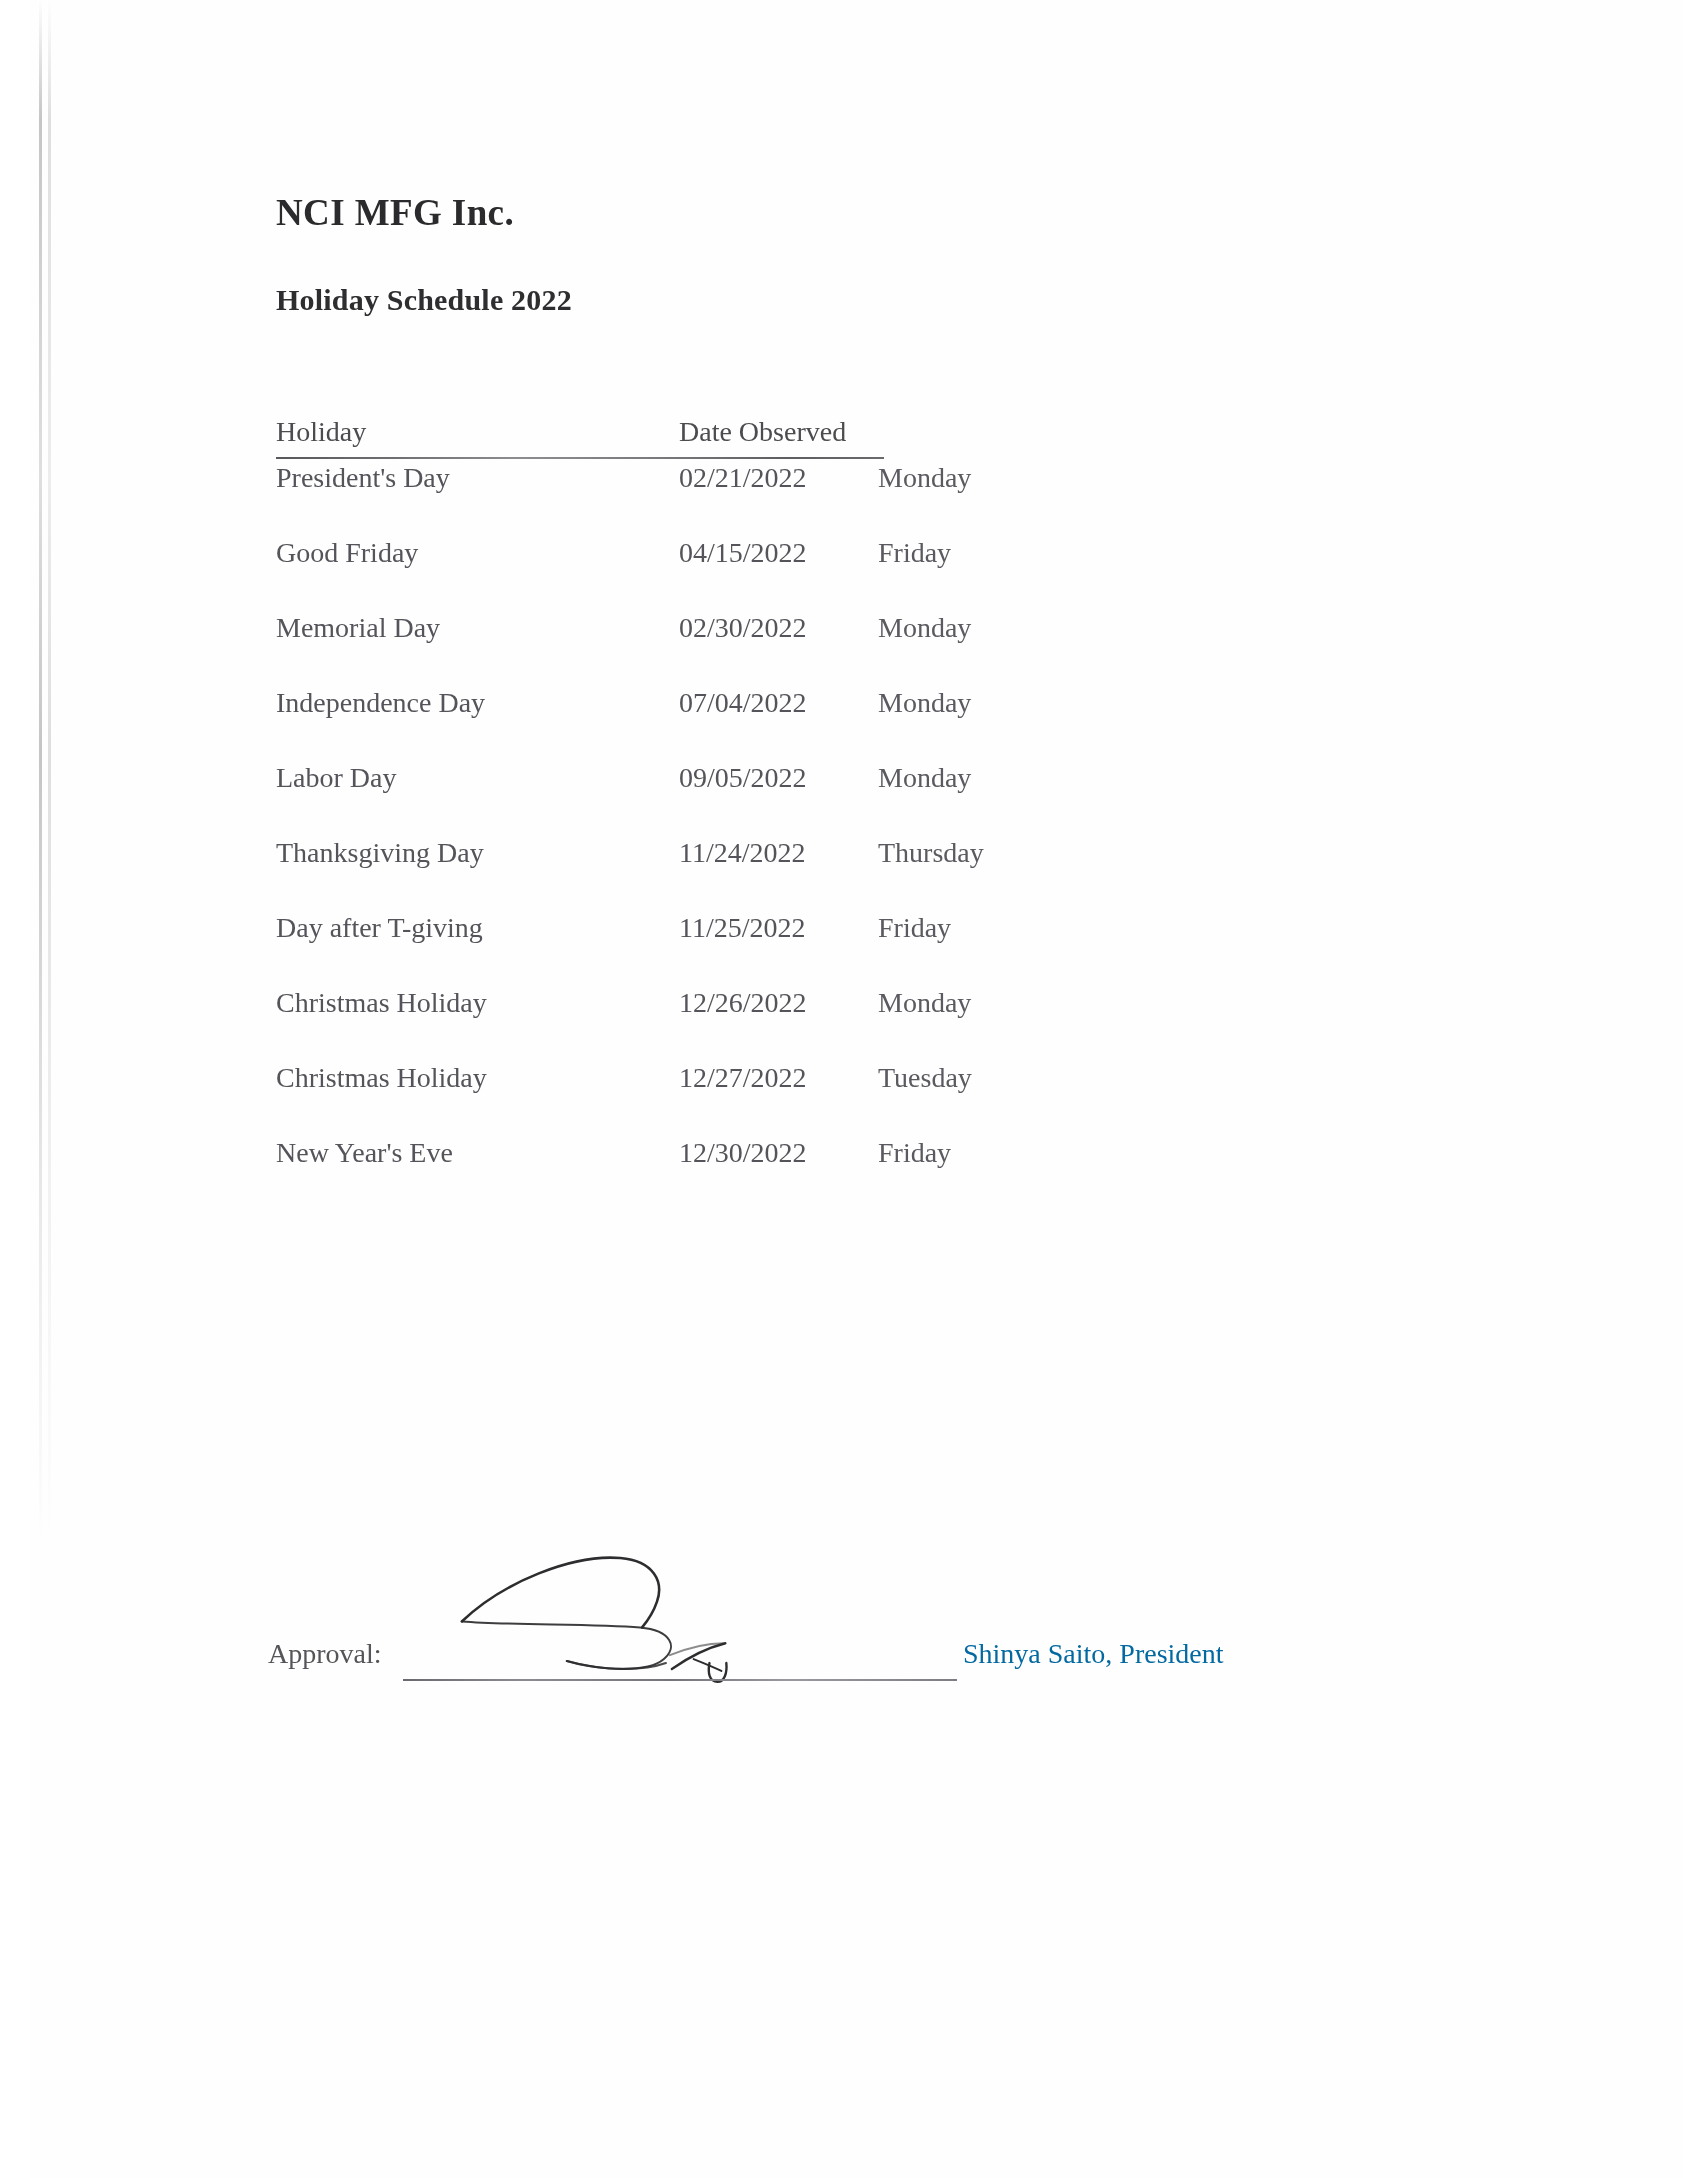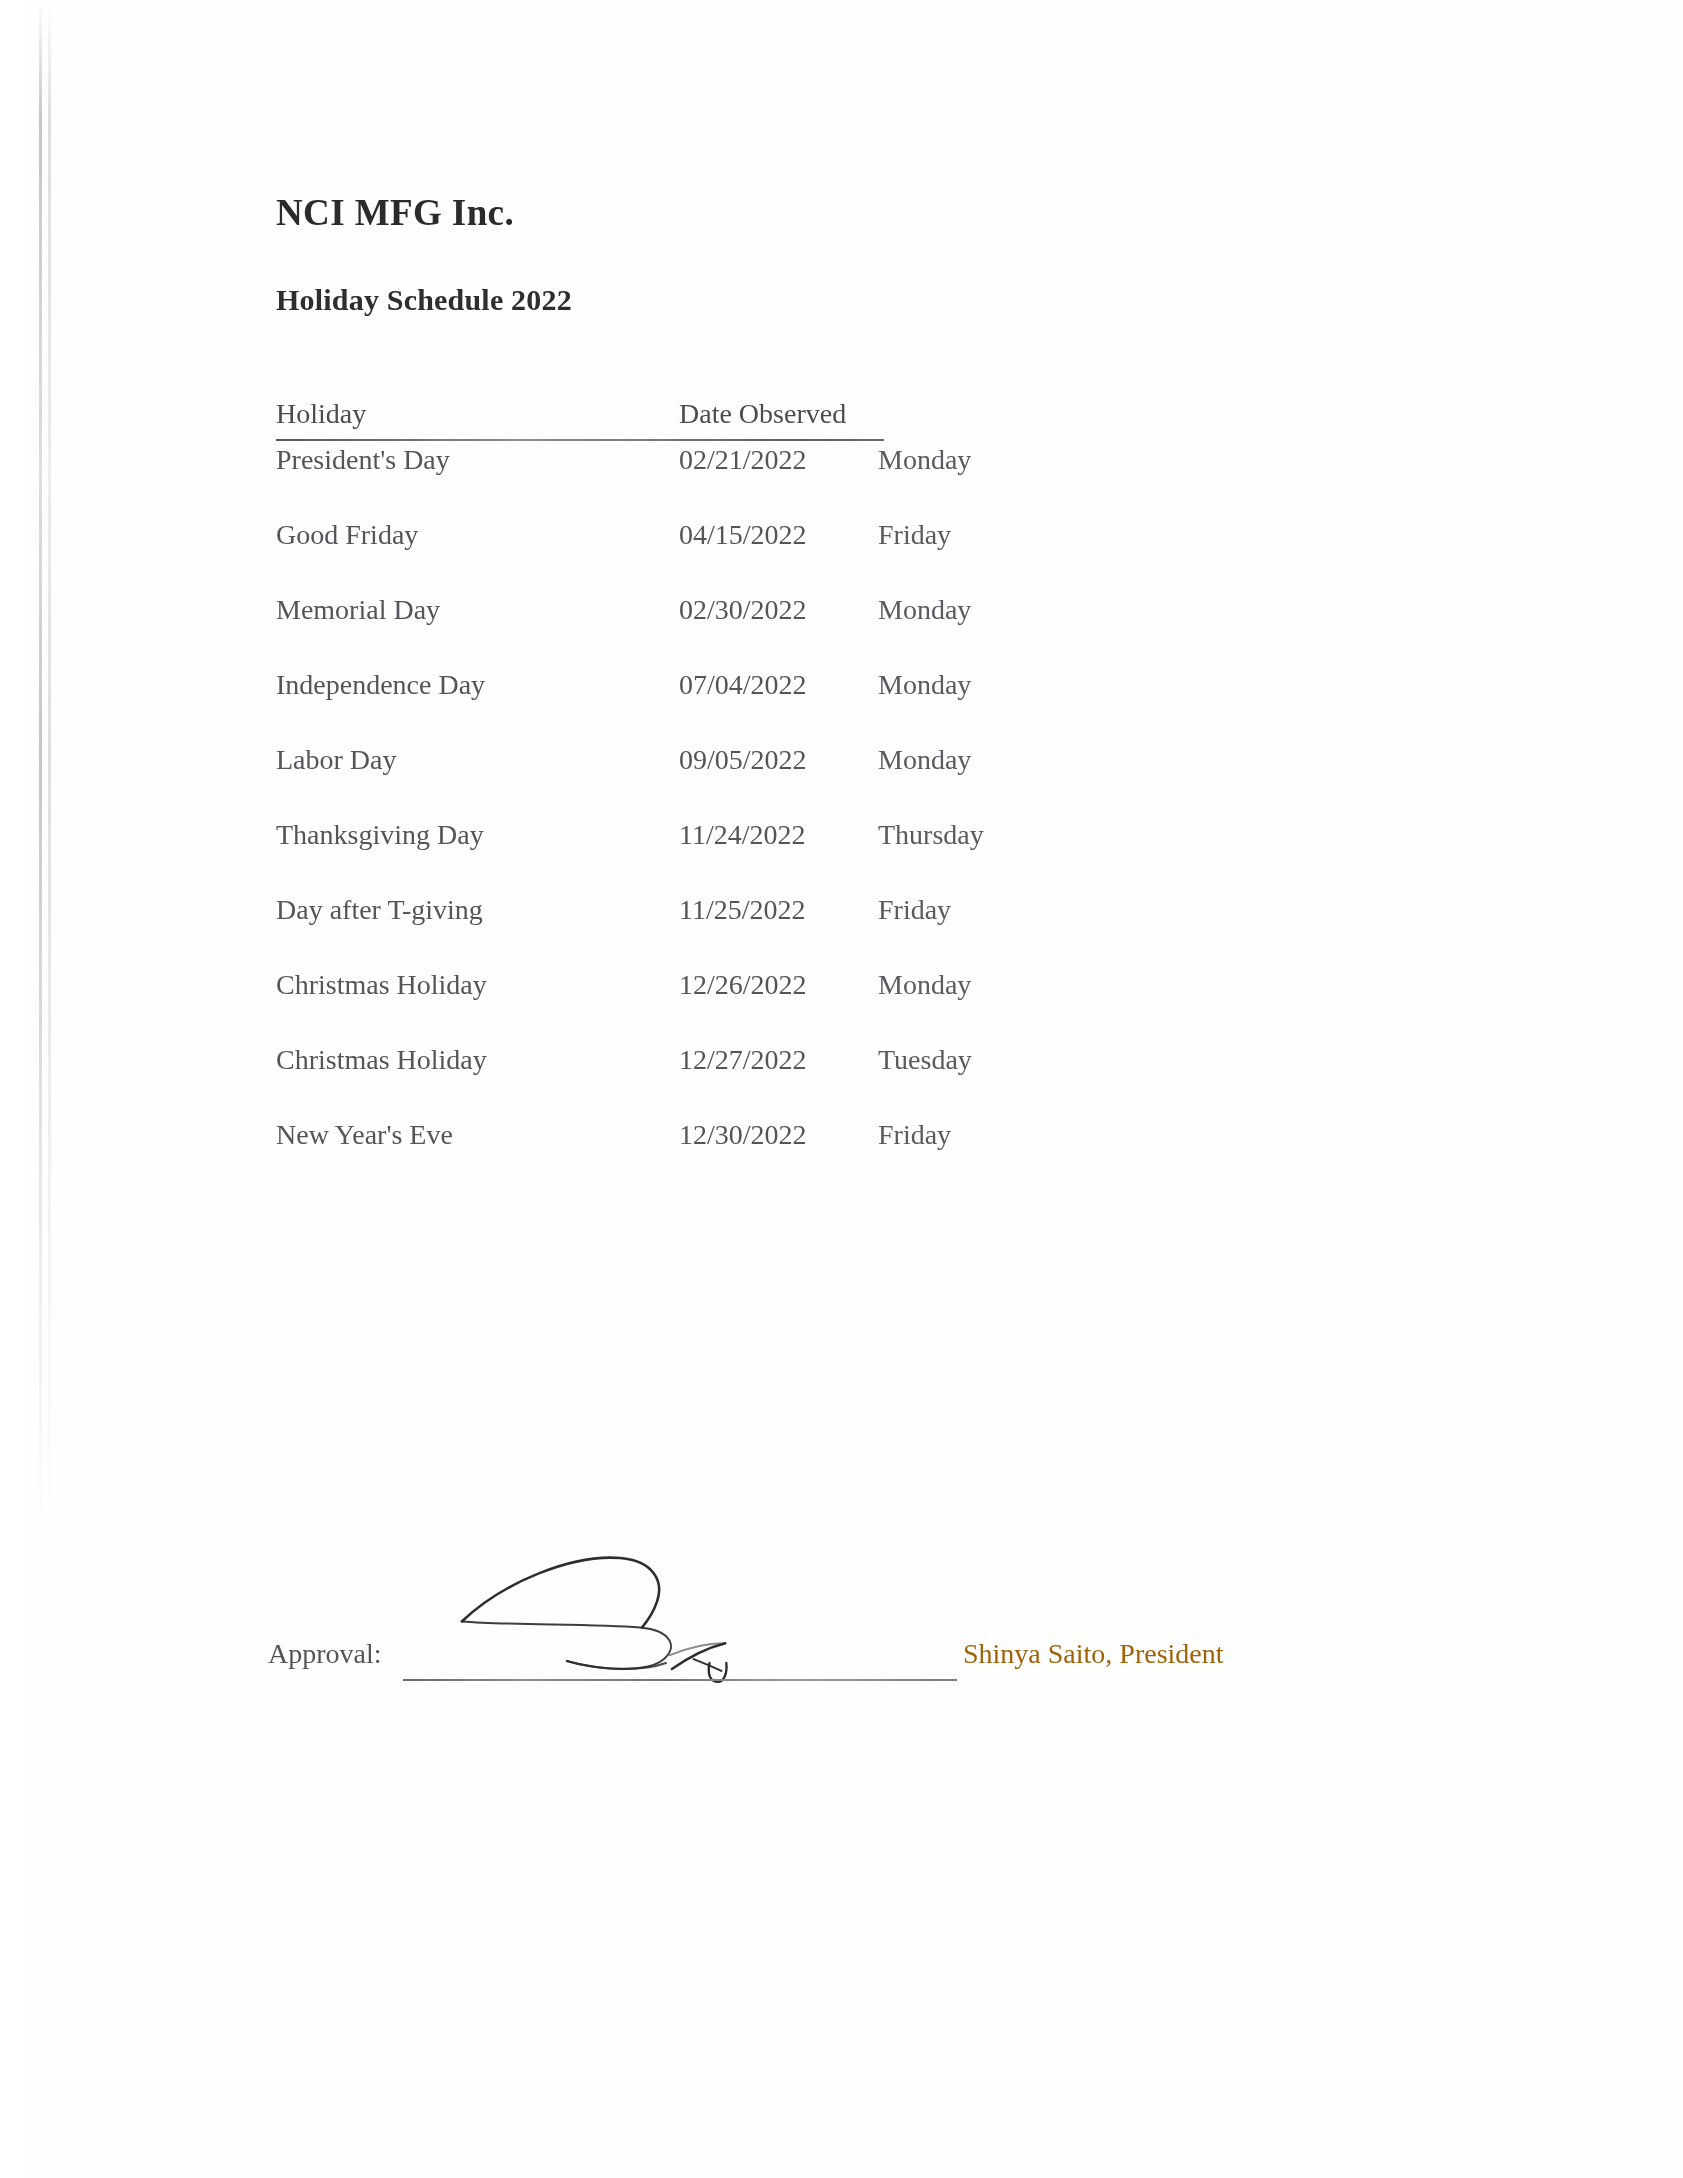--- a/index.html
+++ b/index.html
@@ -55,21 +55,21 @@
     font-size: 30px;
     font-weight: bold;
     letter-spacing: 0.2px;
     color: #2e2e31;
   }
 
   
   .table {
     position: absolute;
     left: 246px;
-    top: 398px;
+    top: 416px;
     width: 990px;
     font-family: Liberation Serif, serif;
   }
   .thead {
     position: relative;
     height: 46px;
   }
   .th {
     position: absolute;
     top: 0;
@@ -156,21 +156,21 @@
     height: 2px;
     background: linear-gradient(to right,
                  #6a6a6e 0%, #8c8c90 22%, #74747a 48%,
                  #9a9a9e 70%, #7c7c82 100%);
   }
   .signer-name {
     position: absolute;
     left: 695px;
     top: 0;
     font-size: 28px;
-    color: #a16207;
+    color: #0369a1;
     white-space: nowrap;
   }
   .signature {
     position: absolute;
     left: 414px;
     top: 1544px;
     width: 317px;
     height: 144px;
   }
   .signature svg { display: block; }

